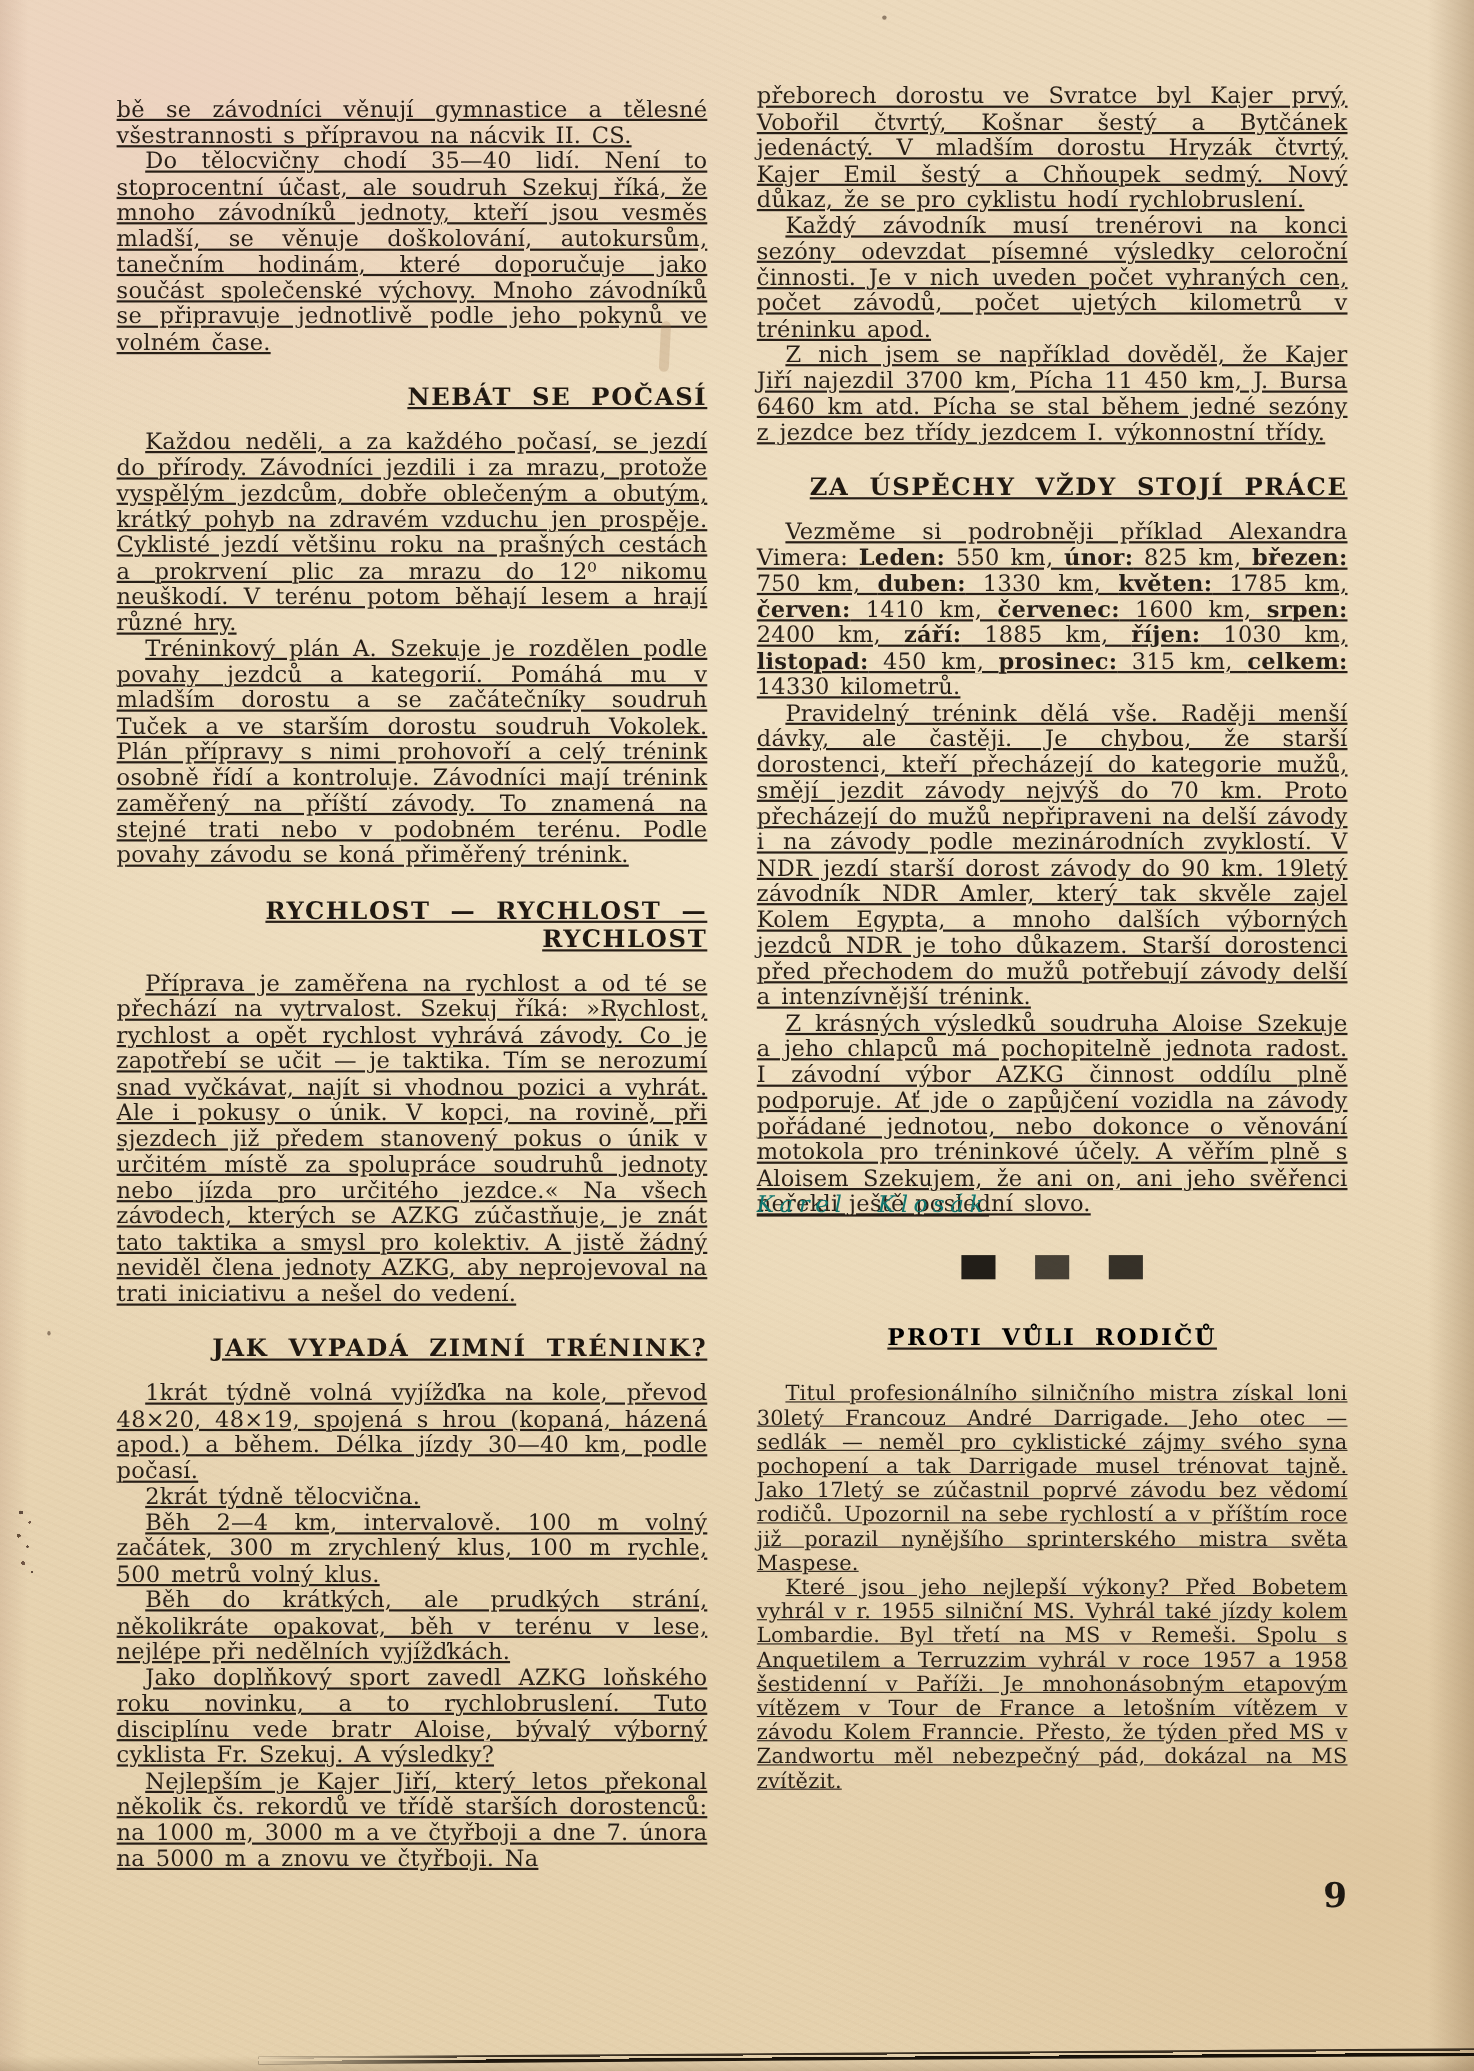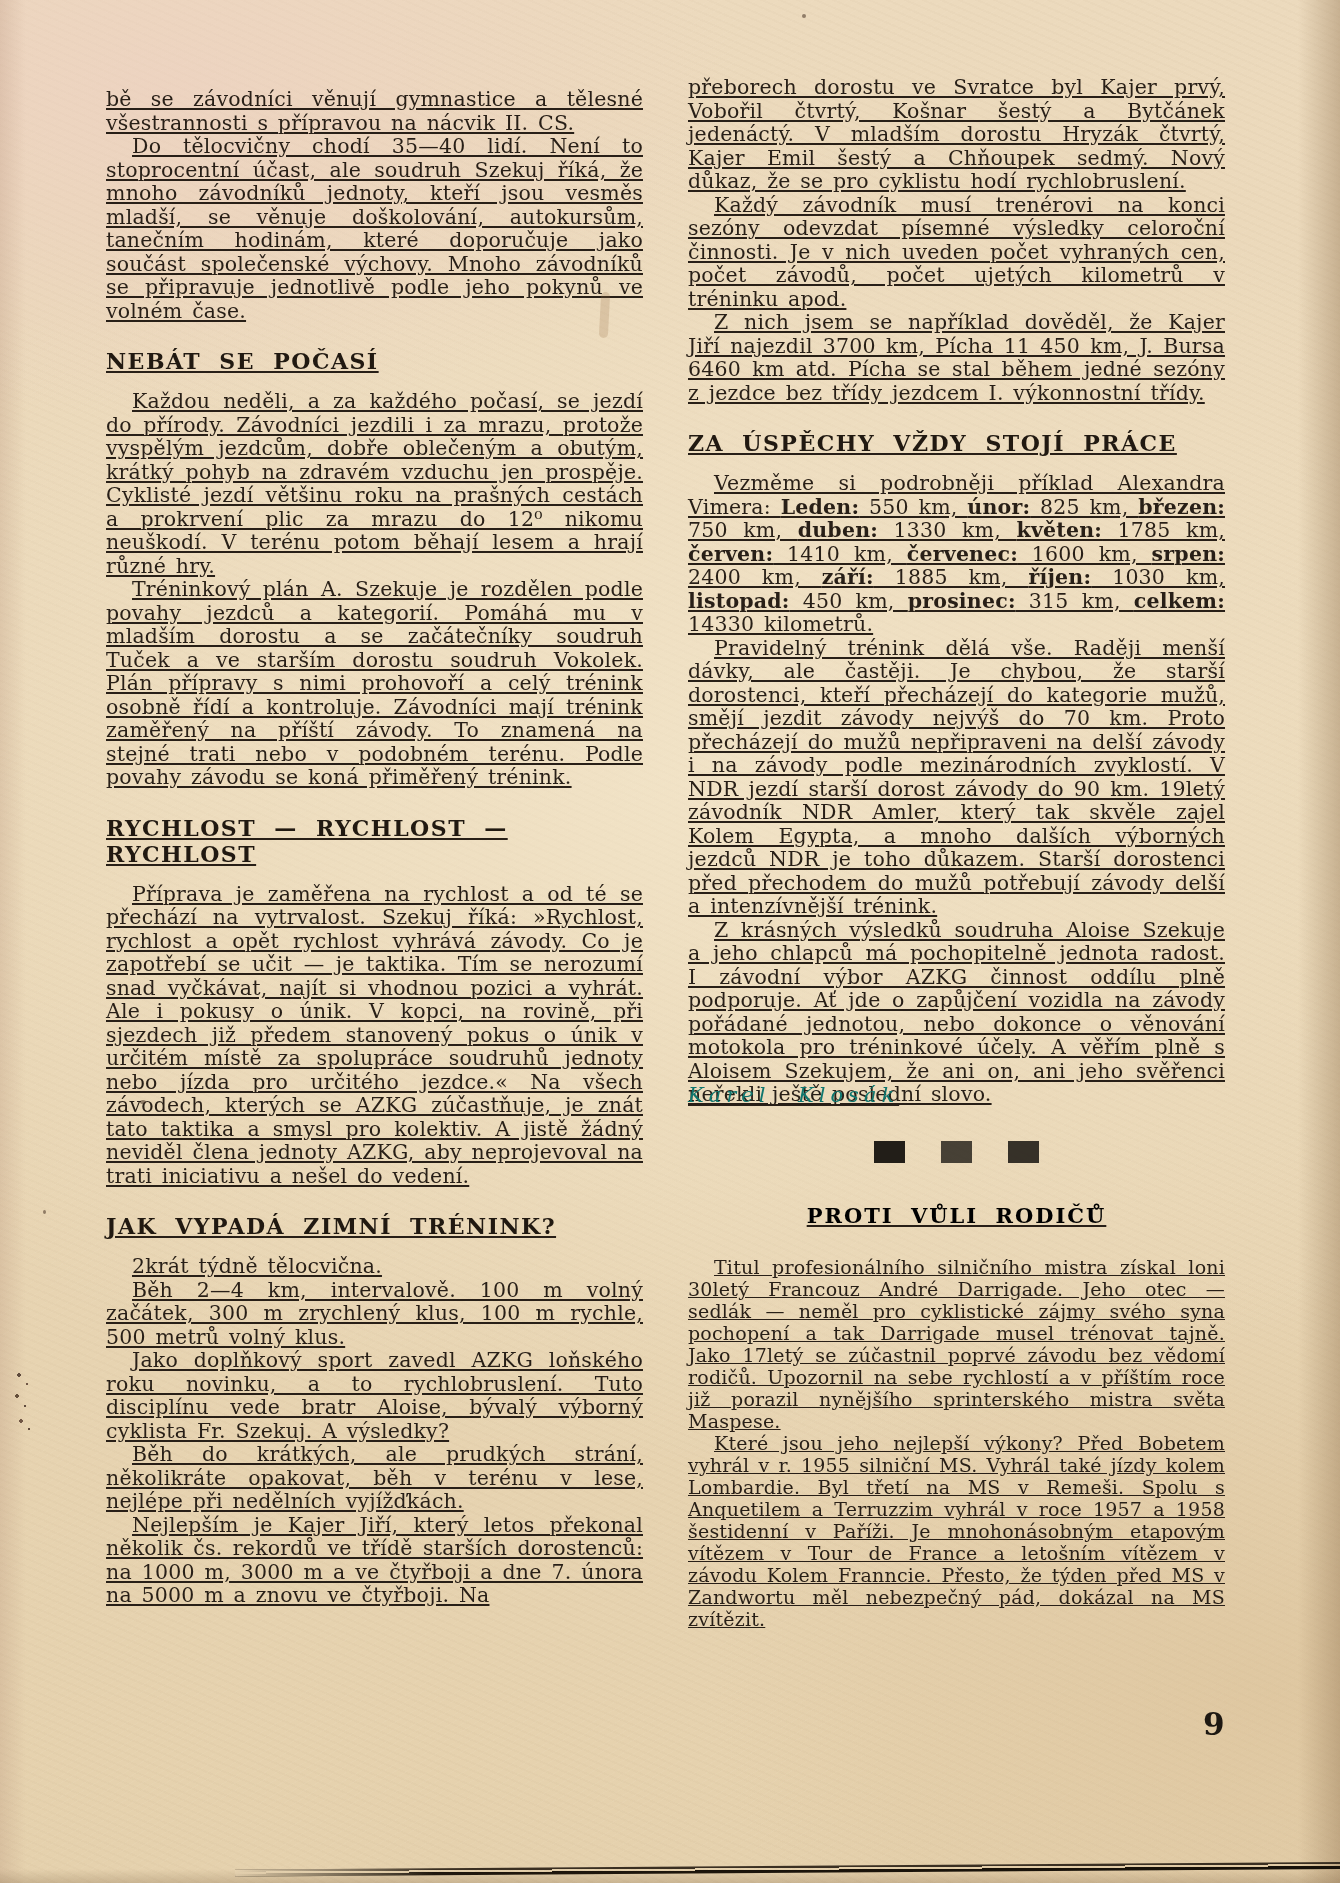--- a/index.html
+++ b/index.html
@@ -24,21 +24,21 @@
   .column-left{left:106px;top:88px;}
   .column-right{left:688px;top:76px;}
   .body-p{
     margin:0;font-size:20.5px;line-height:23.5px;text-indent:26px;
     word-spacing:3px;letter-spacing:0.2px;
   }
   .body-p.noindent{text-indent:0;}
   .body-p.small{font-size:19px;line-height:22px;word-spacing:2px;}
   .body-p b{font-weight:bold;}
   .sec-heading{
-    margin:25px 0 16px;font-size:22px;font-weight:bold;text-align:left;
+    margin:25px 0 16px;font-size:22px;font-weight:bold;text-align:right;
     letter-spacing:1.5px;word-spacing:9px;color:#211911;text-indent:0;
   }
   .art-heading{
     margin:40px 0 28px;font-size:21px;font-weight:bold;text-align:center;
     letter-spacing:2px;word-spacing:8px;color:#000000;text-indent:0;
   }
   .signature{
     margin-top:-23.5px;text-align:left;padding-right:28px;
     font-style:italic;font-size:21px;letter-spacing:5px;word-spacing:16px;color:#0f766e;
   }
@@ -97,24 +97,25 @@
 
 <div class="column column-left">
     <p class="body-p noindent">bě se závodníci věnují gymnastice a tělesné všestrannosti s přípravou na nácvik II. CS.</p>
     <p class="body-p">Do tělocvičny chodí 35—40 lidí. Není to stoprocentní účast, ale soudruh Szekuj říká, že mnoho závodníků jednoty, kteří jsou vesměs mladší, se věnuje doškolování, autokursům, tanečním hodinám, které doporučuje jako součást společenské výchovy. Mnoho závodníků se připravuje jednotlivě podle jeho pokynů ve volném čase.</p>
     <h3 class="sec-heading">NEBÁT SE POČASÍ</h3>
     <p class="body-p">Každou neděli, a za každého počasí, se jezdí do přírody. Závodníci jezdili i za mrazu, protože vyspělým jezdcům, dobře oblečeným a obutým, krátký pohyb na zdravém vzduchu jen prospěje. Cyklisté jezdí většinu roku na prašných cestách a prokrvení plic za mrazu do 12⁰ nikomu neuškodí. V terénu potom běhají lesem a hrají různé hry.</p>
     <p class="body-p">Tréninkový plán A. Szekuje je rozdělen podle povahy jezdců a kategorií. Pomáhá mu v mladším dorostu a se začátečníky soudruh Tuček a ve starším dorostu soudruh Vokolek. Plán přípravy s nimi prohovoří a celý trénink osobně řídí a kontroluje. Závodníci mají trénink zaměřený na příští závody. To znamená na stejné trati nebo v podobném terénu. Podle povahy závodu se koná přiměřený trénink.</p>
     <h3 class="sec-heading">RYCHLOST — RYCHLOST — RYCHLOST</h3>
     <p class="body-p">Příprava je zaměřena na rychlost a od té se přechází na vytrvalost. Szekuj říká: »Rychlost, rychlost a opět rychlost vyhrává závody. Co je zapotřebí se učit — je taktika. Tím se nerozumí snad vyčkávat, najít si vhodnou pozici a vyhrát. Ale i pokusy o únik. V kopci, na rovině, při sjezdech již předem stanovený pokus o únik v určitém místě za spolupráce soudruhů jednoty nebo jízda pro určitého jezdce.« Na všech závodech, kterých se AZKG zúčastňuje, je znát tato taktika a smysl pro kolektiv. A jistě žádný neviděl člena jednoty AZKG, aby neprojevoval na trati iniciativu a nešel do vedení.</p>
     <h3 class="sec-heading">JAK VYPADÁ ZIMNÍ TRÉNINK?</h3>
+    <p class="body-p">1krát týdně volná vyjížďka na kole, převod 48×20, 48×19, spojená s hrou (kopaná, házená apod.) a během. Délka jízdy 30—40 km, podle počasí.</p>
     <p class="body-p">2krát týdně tělocvična.</p>
     <p class="body-p">Běh 2—4 km, intervalově. 100 m volný začátek, 300 m zrychlený klus, 100 m rychle, 500 metrů volný klus.</p>
+    <p class="body-p">Běh do krátkých, ale prudkých strání, několikráte opakovat, běh v terénu v lese, nejlépe při nedělních vyjížďkách.</p>
     <p class="body-p">Jako doplňkový sport zavedl AZKG loňského roku novinku, a to rychlobruslení. Tuto disciplínu vede bratr Aloise, bývalý výborný cyklista Fr. Szekuj. A výsledky?</p>
-    <p class="body-p">Běh do krátkých, ale prudkých strání, několikráte opakovat, běh v terénu v lese, nejlépe při nedělních vyjížďkách.</p>
     <p class="body-p">Nejlepším je Kajer Jiří, který letos překonal několik čs. rekordů ve třídě starších dorostenců: na 1000 m, 3000 m a ve čtyřboji a dne 7. února na 5000 m a znovu ve čtyřboji. Na</p>
   </div>
 <div class="column column-right">
     <p class="body-p noindent">přeborech dorostu ve Svratce byl Kajer prvý, Vobořil čtvrtý, Košnar šestý a Bytčánek jedenáctý. V mladším dorostu Hryzák čtvrtý, Kajer Emil šestý a Chňoupek sedmý. Nový důkaz, že se pro cyklistu hodí rychlobruslení.</p>
     <p class="body-p">Každý závodník musí trenérovi na konci sezóny odevzdat písemné výsledky celoroční činnosti. Je v nich uveden počet vyhraných cen, počet závodů, počet ujetých kilometrů v tréninku apod.</p>
     <p class="body-p">Z nich jsem se například dověděl, že Kajer Jiří najezdil 3700 km, Pícha 11 450 km, J. Bursa 6460 km atd. Pícha se stal během jedné sezóny z jezdce bez třídy jezdcem I. výkonnostní třídy.</p>
     <h3 class="sec-heading">ZA ÚSPĚCHY VŽDY STOJÍ PRÁCE</h3>
     <p class="body-p"><span>Vezměme si podrobněji příklad Alexandra Vimera: </span><b>Leden:</b><span> 550 km, </span><b>únor:</b><span> 825 km, </span><b>březen:</b><span> 750 km, </span><b>duben:</b><span> 1330 km, </span><b>květen:</b><span> 1785 km, </span><b>červen:</b><span> 1410 km, </span><b>červenec:</b><span> 1600 km, </span><b>srpen:</b><span> 2400 km, </span><b>září:</b><span> 1885 km, </span><b>říjen:</b><span> 1030 km, </span><b>listopad:</b><span> 450 km, </span><b>prosinec:</b><span> 315 km, </span><b>celkem:</b><span> 14330 kilometrů.</span></p>
     <p class="body-p">Pravidelný trénink dělá vše. Raději menší dávky, ale častěji. Je chybou, že starší dorostenci, kteří přecházejí do kategorie mužů, smějí jezdit závody nejvýš do 70 km. Proto přecházejí do mužů nepřipraveni na delší závody i na závody podle mezinárodních zvyklostí. V NDR jezdí starší dorost závody do 90 km. 19letý závodník NDR Amler, který tak skvěle zajel Kolem Egypta, a mnoho dalších výborných jezdců NDR je toho důkazem. Starší dorostenci před přechodem do mužů potřebují závody delší a intenzívnější trénink.</p>
     <p class="body-p">Z krásných výsledků soudruha Aloise Szekuje a jeho chlapců má pochopitelně jednota radost. I závodní výbor AZKG činnost oddílu plně podporuje. Ať jde o zapůjčení vozidla na závody pořádané jednotou, nebo dokonce o věnování motokola pro tréninkové účely. A věřím plně s Aloisem Szekujem, že ani on, ani jeho svěřenci neřekli ještě poslední slovo.</p>

